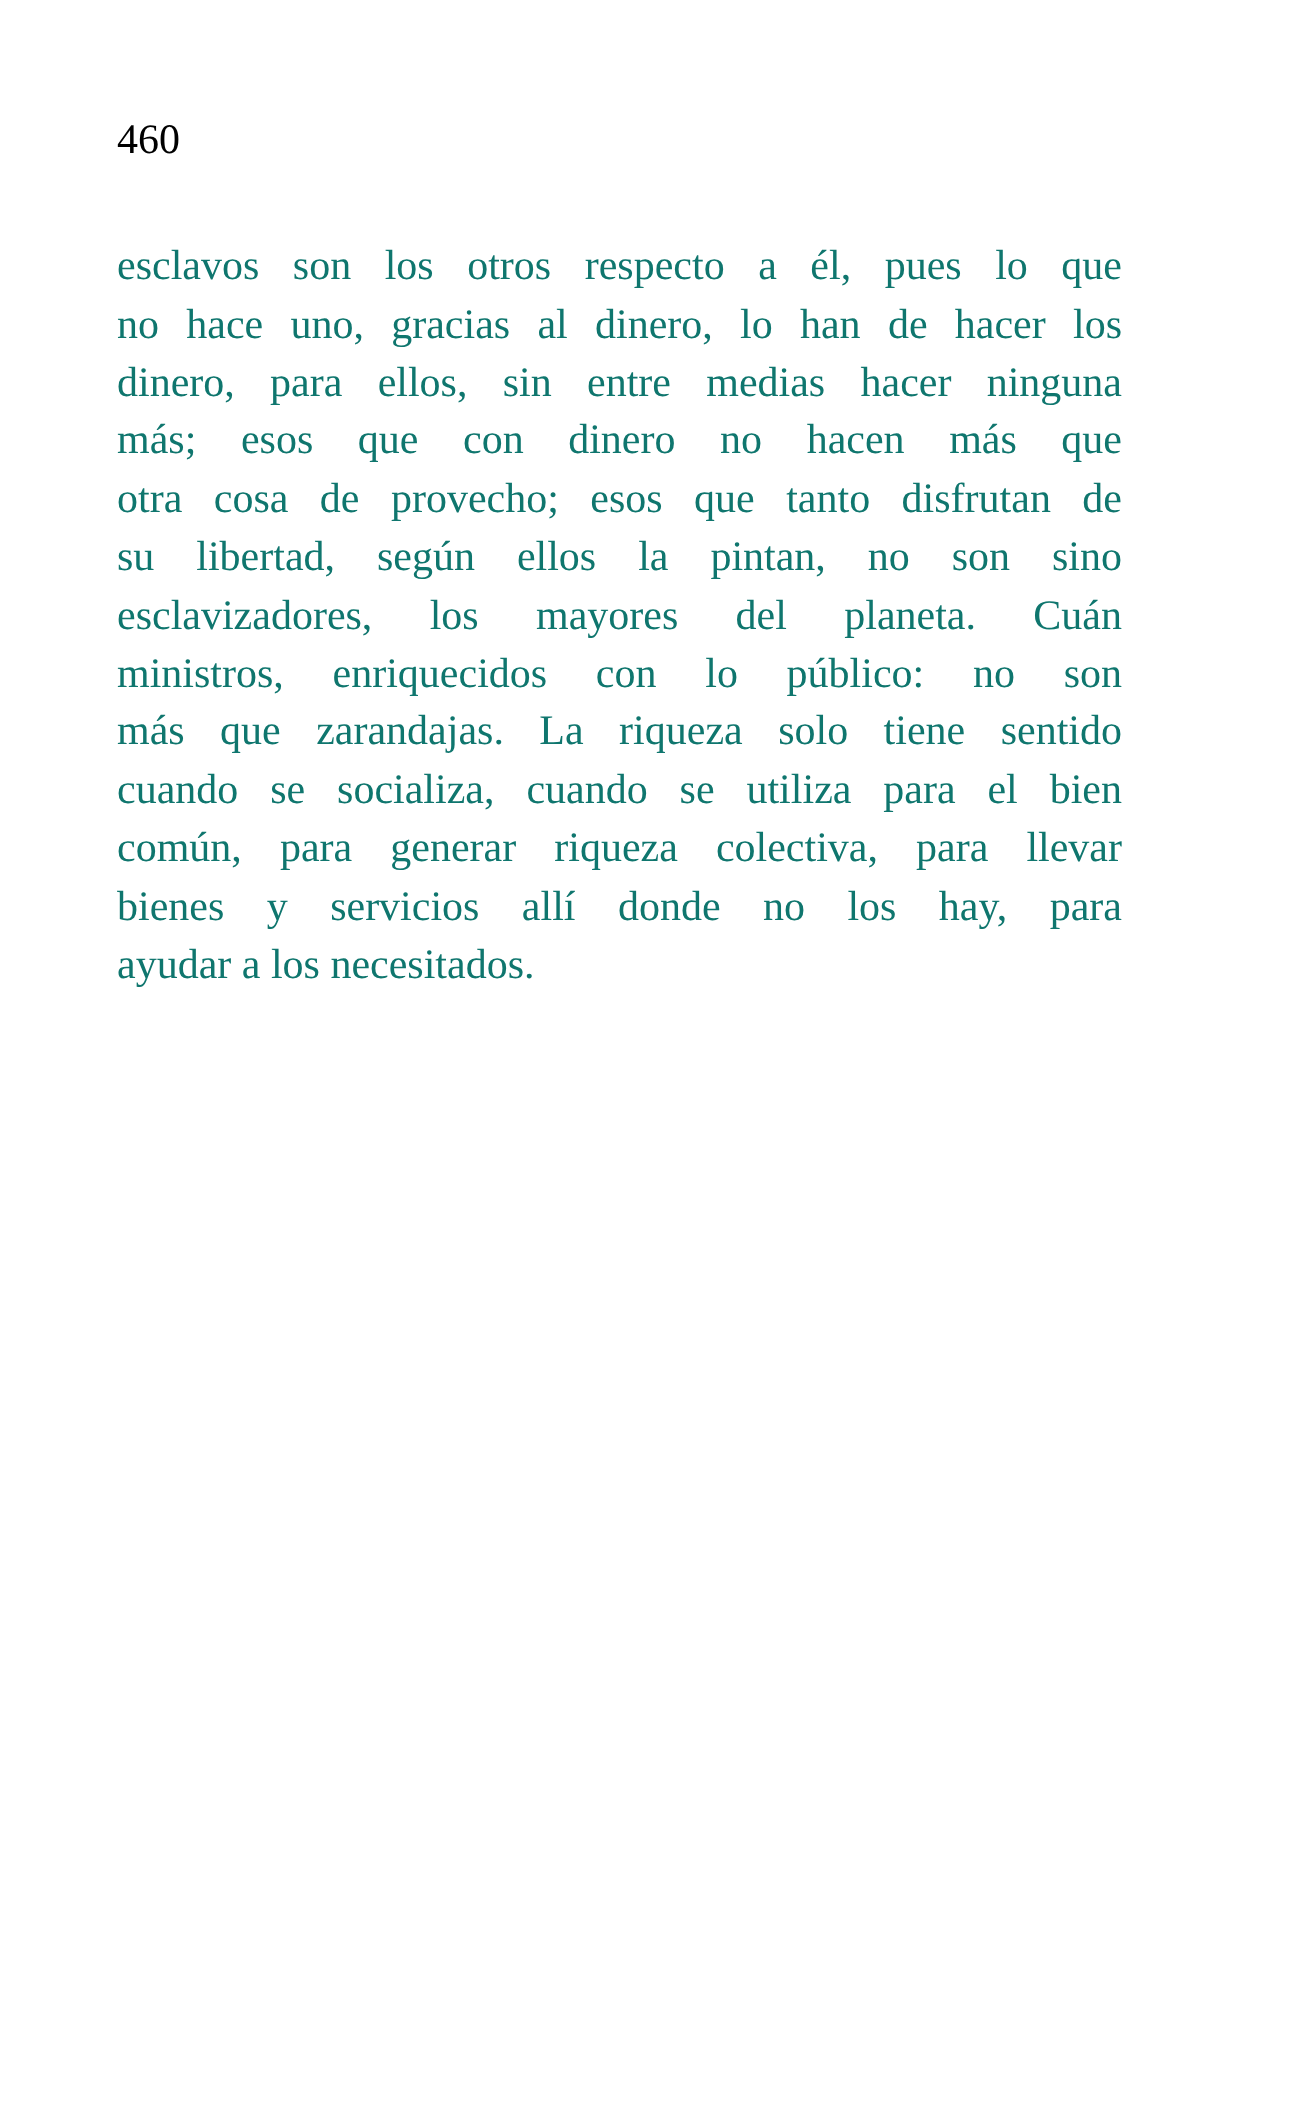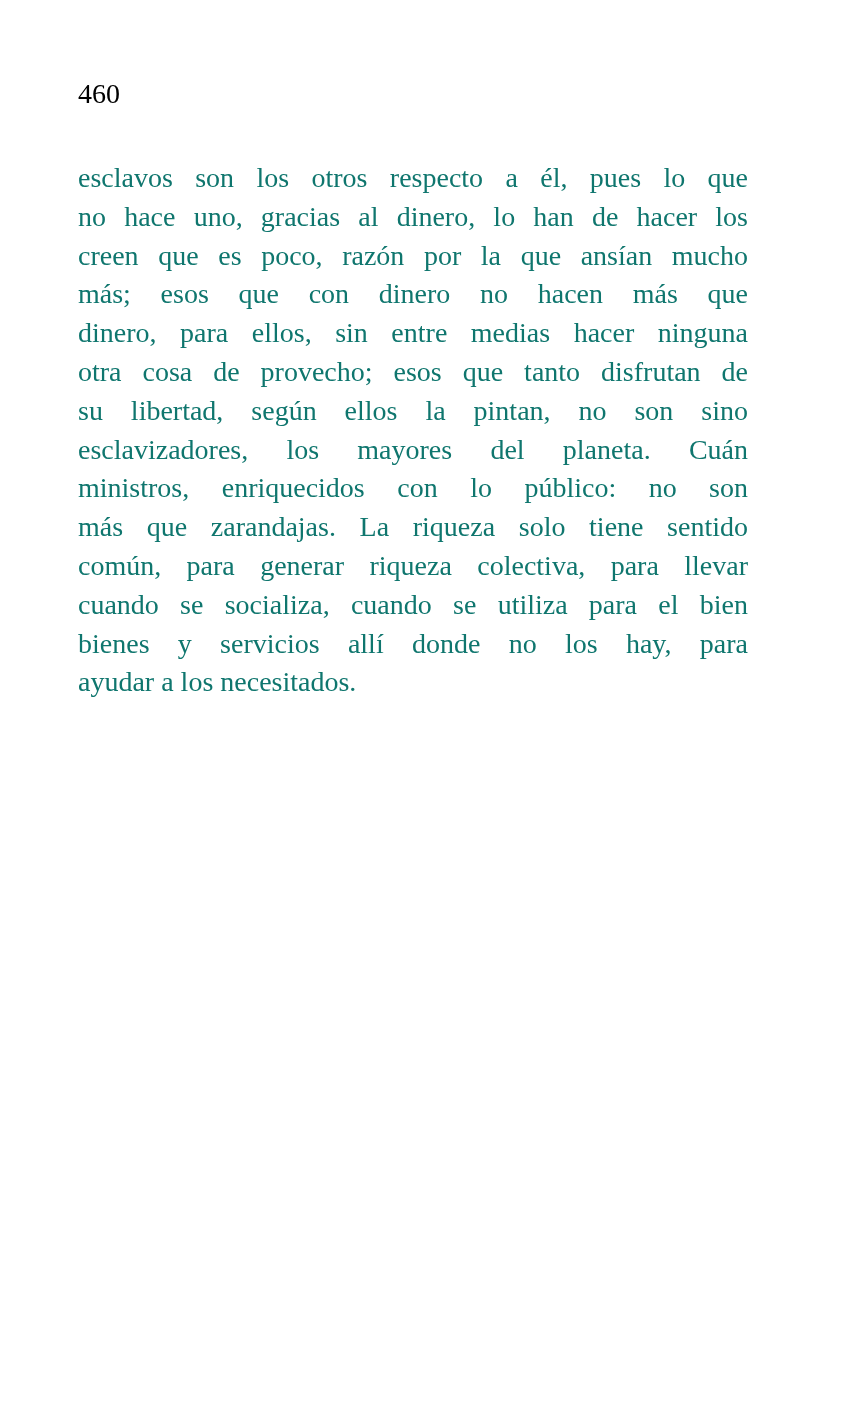--- a/index.html
+++ b/index.html
@@ -43,26 +43,25 @@
   }
 </style>
 </head>
 <body>
 
 <div class="page">
   <div class="page-number">460</div>
   <div class="text-block">
       <div class="line">esclavos son los otros respecto a él, pues lo que</div>
       <div class="line">no hace uno, gracias al dinero, lo han de hacer los</div>
-      <div class="line">creen que es poco, razón por la que ansían mucho</div>
+      <div class="line">dinero, para ellos, sin entre medias hacer ninguna</div>
       <div class="line">más; esos que con dinero no hacen más que</div>
-      <div class="line">dinero, para ellos, sin entre medias hacer ninguna</div>
       <div class="line">otra cosa de provecho; esos que tanto disfrutan de</div>
       <div class="line">su libertad, según ellos la pintan, no son sino</div>
       <div class="line">esclavizadores, los mayores del planeta. Cuán</div>
       <div class="line">ministros, enriquecidos con lo público: no son</div>
       <div class="line">más que zarandajas. La riqueza solo tiene sentido</div>
+      <div class="line">cuando se socializa, cuando se utiliza para el bien</div>
       <div class="line">común, para generar riqueza colectiva, para llevar</div>
-      <div class="line">cuando se socializa, cuando se utiliza para el bien</div>
       <div class="line">bienes y servicios allí donde no los hay, para</div>
       <div class="line">ayudar a los necesitados.</div>
     </div>
 </div>
 
 </body></html>

